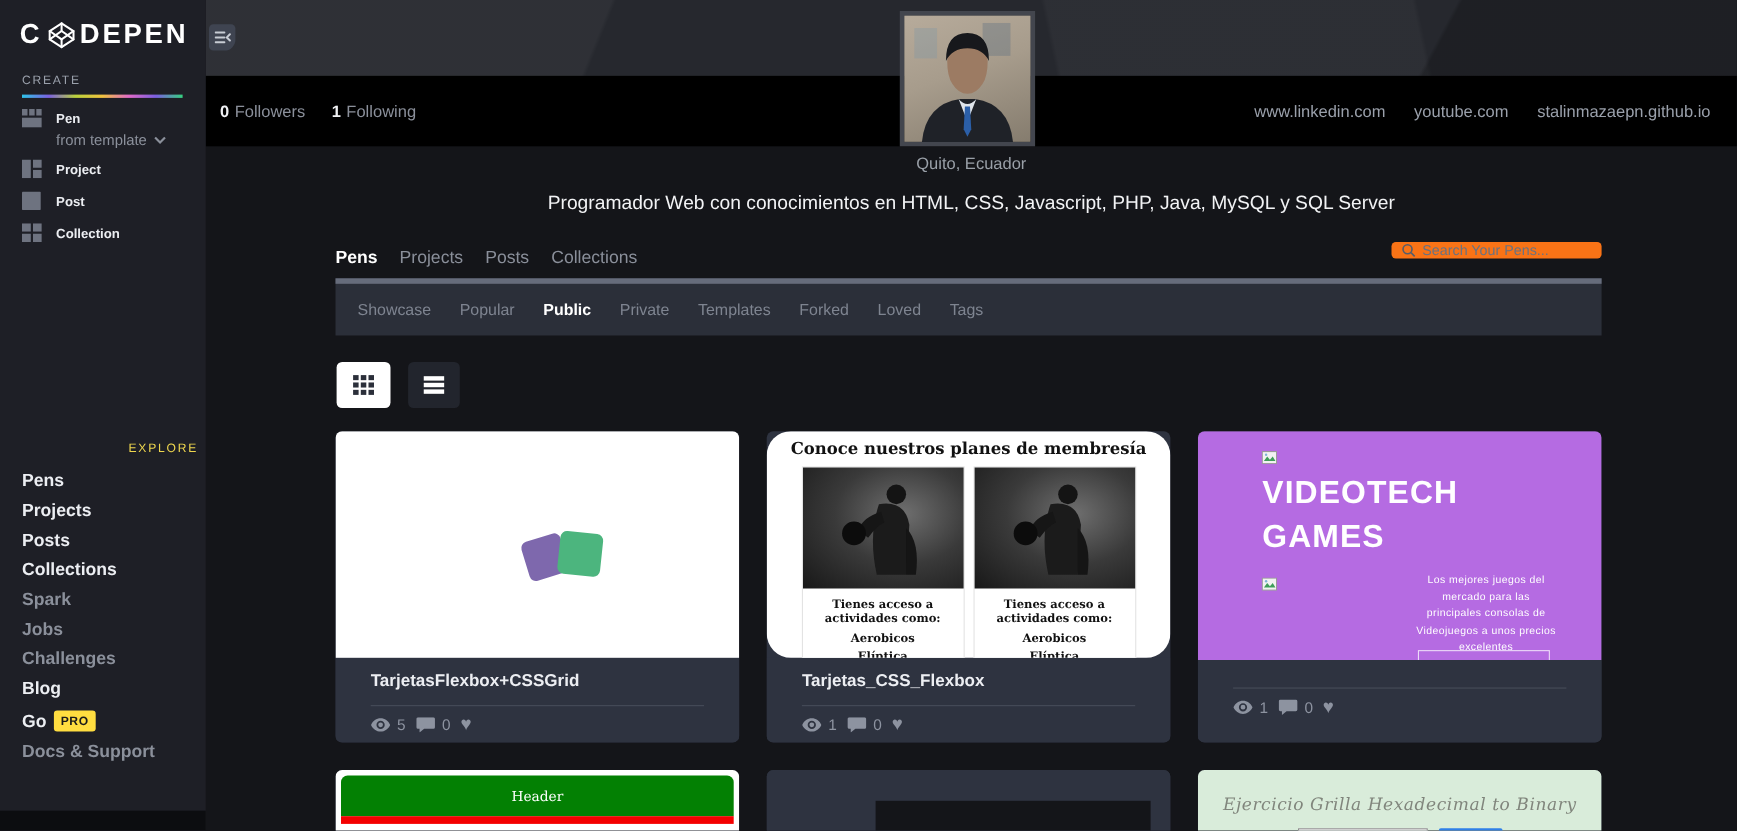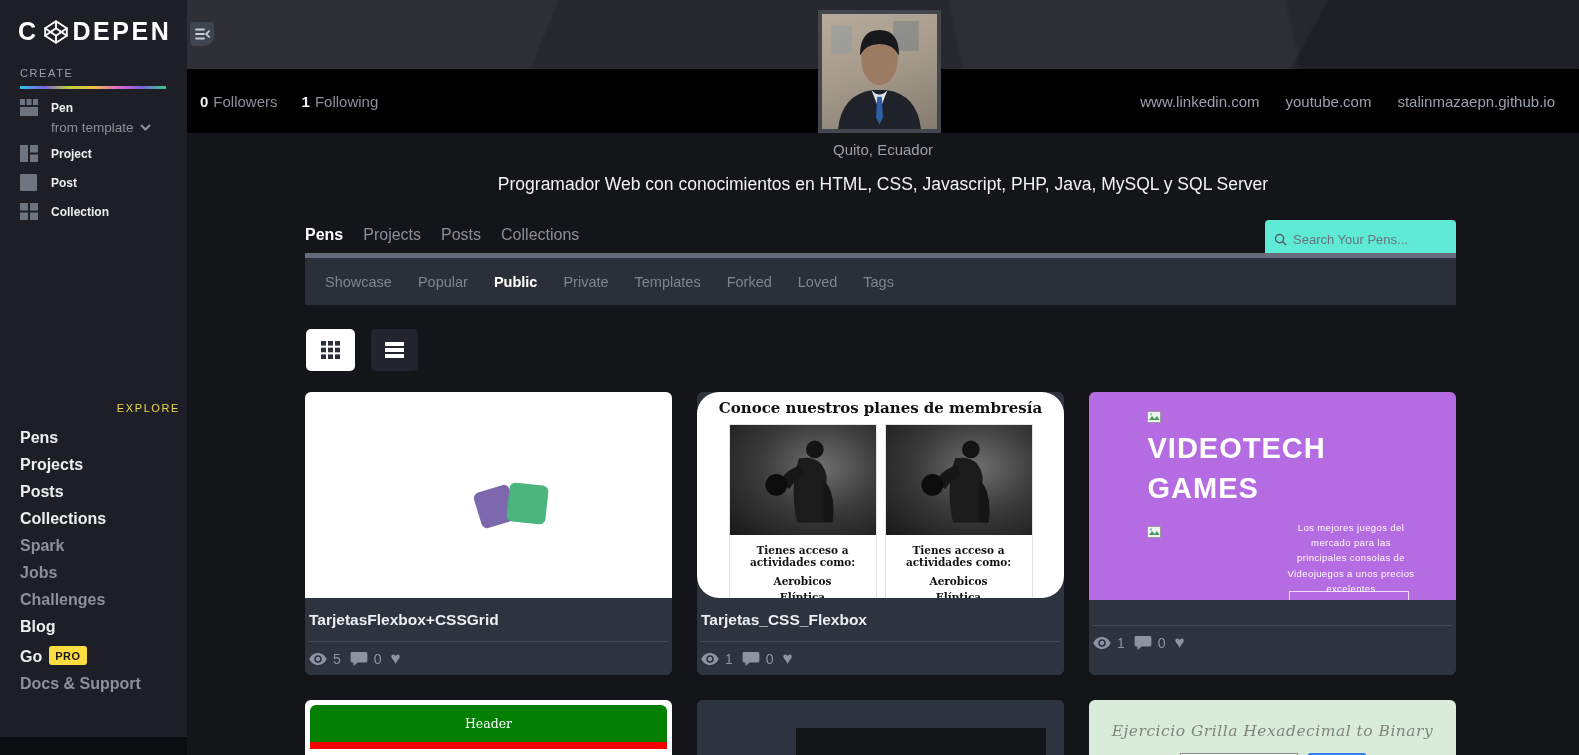--- a/index.html
+++ b/index.html
@@ -64,22 +64,22 @@
     overflow:hidden;
   }
   .avatar svg { width:100%; height:100%; display:block; }
   .location { position:absolute; left:187px; right:0; top:141px; text-align:center; color:#9aa0a8; font-size:15px; }
   .bio { position:absolute; left:187px; right:0; top:174px; text-align:center; color:#f2f3f5; font-size:17.5px; }
   
   .tabs { position:absolute; left:305px; top:226px; display:flex; gap:20px; align-items:center; }
   .tab { font-size:16px; color:#8a8f9a; cursor:pointer; }
   .tab.active { color:#fff; font-weight:bold; }
   .searchbox {
-    position:absolute; left:1265px; top:220px; width:191px; height:38px;
-    background:#5eead4; border-radius:4px; display:flex; align-items:center; padding:0 9px; gap:6px;
+    position:absolute; left:1265px; top:220px; width:191px; height:15px;
+    background:#f97316; border-radius:4px; display:flex; align-items:center; padding:0 9px; gap:6px;
   }
   .searchbox svg { width:13px; height:13px; color:#565d6b; flex:0 0 13px; }
   .searchbox input {
     border:none; outline:none; background:transparent; width:100%;
     font-size:13px; color:#3a3f49; font-family:"Liberation Sans",sans-serif;
   }
   .searchbox input::placeholder { color:#6b7280; }
   
   .filterbar { position:absolute; left:305px; top:253px; width:1151px; height:52px; background:#2b2f39; }
   .filterbar .topstrip { width:100%; height:5px; background:#666c7b; }
@@ -91,21 +91,21 @@
   .tg { width:49px; height:42px; border-radius:5px; display:flex; align-items:center; justify-content:center; cursor:pointer; }
   .tg-grid { background:#fff; }
   .tg-list { background:#22252d; width:47px; }
   .tg svg { width:19px; height:18px; }
   
   .grid { position:absolute; left:305px; top:392px; width:1151px;
     display:grid; grid-template-columns:repeat(3,367px); column-gap:25px; row-gap:25px; }
   .card { width:367px; height:283px; border-radius:6px; overflow:hidden; display:flex; flex-direction:column;
     background:#2e3340; }
   .preview { height:208px; position:relative; overflow:hidden; cursor:pointer; }
-  .cfooter { flex:1; background:#2e3340; padding:13px 4px 8px; }
+  .cfooter { flex:1; background:#2e3340; padding:13px 32px 8px; }
   .ctitle { color:#eceef2; font-size:15.5px; font-weight:bold; cursor:pointer;
     white-space:nowrap; overflow:hidden; }
   .cdivider { border-top:1px solid #464c59; margin-top:12px; }
   .cstats { margin-top:9px; display:flex; align-items:center; gap:9px; color:#8d93a0; font-size:14px; }
   .cstats .st { display:flex; align-items:center; gap:6px; cursor:pointer; }
   .cstats svg { width:18px; height:14px; }
   
   .p1 { background:#fff; }
   .sq { position:absolute; border-radius:6px; }
   .sq-purple { width:37px; height:37px; background:#7e68ad; left:172px; top:96px; transform:rotate(-17deg); }

